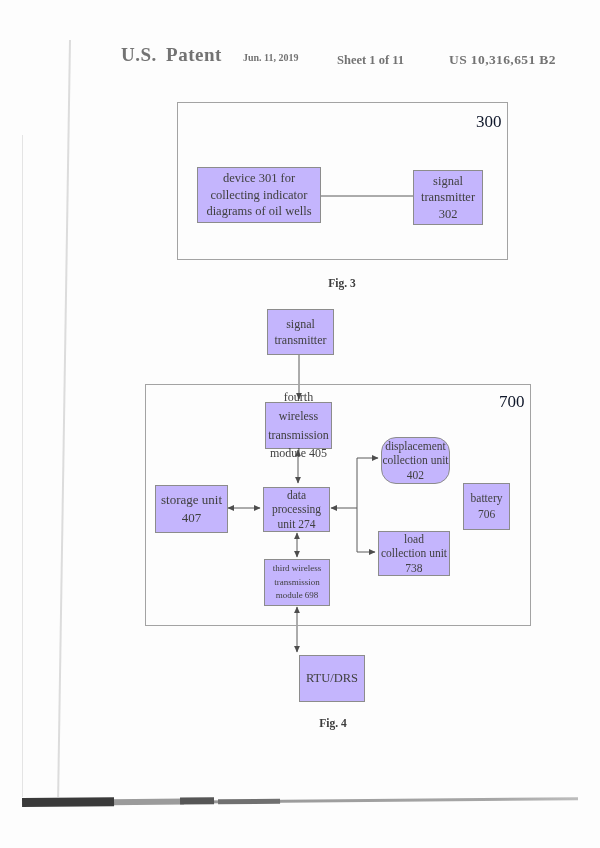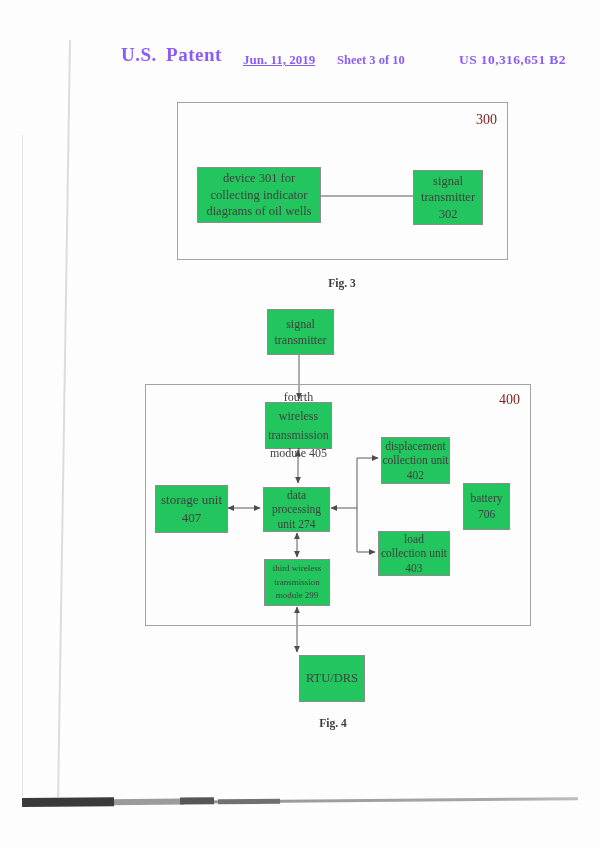--- a/index.html
+++ b/index.html
@@ -6,48 +6,48 @@
   body{
     width:600px;height:848px;
     background:#fdfdfd;
     font-family:"Liberation Serif","DejaVu Serif",serif;
     color:#3d3d3d;
     position:relative;
     overflow:hidden;
   }
   .abs{position:absolute;}
   
-  .hdr{position:absolute;font-weight:bold;color:#8b5cf6;white-space:nowrap;}
+  .hdr{position:absolute;font-weight:bold;color:#737373;white-space:nowrap;}
   .hdr-title{left:121px;top:44px;font-size:19px;word-spacing:4px;letter-spacing:.5px;}
-  .hdr-date{left:243px;top:52px;font-size:13px;text-decoration:underline;}
+  .hdr-date{left:243px;top:52px;font-size:10px;}
   .hdr-sheet{left:337px;top:53px;font-size:12.5px;}
-  .hdr-patno{left:459px;top:52px;font-size:13.5px;letter-spacing:.4px;}
+  .hdr-patno{left:449px;top:52px;font-size:13.5px;letter-spacing:.4px;}
   
   .obox{position:absolute;border:1px solid #a3a3a3;background:transparent;}
   .dbox{
-    position:absolute;border:1px solid #8c8c8c;background:#22c55e;
+    position:absolute;border:1px solid #8c8c8c;background:#c4b5fd;
     display:flex;align-items:center;justify-content:center;
     text-align:center;white-space:pre-line;color:#404040;
   }
-  .syslabel{position:absolute;font-size:14px;color:#7f1d1d;}
+  .syslabel{position:absolute;font-size:17px;color:#0f172a;}
   .figcap{position:absolute;font-weight:bold;font-size:11.5px;color:#3c3c3c;text-align:center;white-space:pre-line;}
   
   .f3-outer{left:177px;top:102px;width:329px;height:156px;}
   .f3-300{left:476px;top:112px;}
   .f3-device{left:197px;top:167px;width:122px;height:54px;font-size:12.5px;line-height:1.35;}
   .f3-sig{left:413px;top:170px;width:68px;height:53px;font-size:12.5px;line-height:1.3;}
   .f3-cap{left:177px;top:277px;width:330px;}
   
   .f4-sig{left:267px;top:309px;width:65px;height:44px;font-size:12px;line-height:1.35;}
   .f4-outer{left:145px;top:384px;width:384px;height:240px;}
   .f4-400{left:499px;top:392px;}
   .f4-405{left:265px;top:402px;width:65px;height:45px;font-size:12px;line-height:1.55;text-align:center;}
   .f4-407{left:155px;top:485px;width:71px;height:46px;font-size:13px;line-height:1.35;}
   .f4-401{left:263px;top:487px;width:65px;height:43px;font-size:11.5px;line-height:1.22;}
-  .f4-402{left:381px;top:437px;width:67px;height:45px;font-size:11.5px;line-height:1.22;}
+  .f4-402{left:381px;top:437px;width:67px;height:45px;font-size:11.5px;line-height:1.22;border-radius:15px;}
   .f4-406{left:463px;top:483px;width:45px;height:45px;font-size:11.5px;line-height:1.35;}
   .f4-403{left:378px;top:531px;width:70px;height:43px;font-size:11.5px;line-height:1.22;}
   .f4-404{left:264px;top:559px;width:64px;height:45px;font-size:9px;line-height:1.55;}
   .f4-rtu{left:262px;top:655px;width:64px;height:45px;font-size:12.5px;margin-left:37px;}
   .f4-cap{left:283px;top:717px;width:100px;}
   
   .wires{position:absolute;left:0;top:0;width:600px;height:848px;pointer-events:none;}
   
   .scanline1{left:22px;top:135px;width:1px;height:662px;background:#e4e4e4;}
   .scanline2{left:69px;top:40px;width:2px;height:757px;background:#dcdcdc;transform:rotate(0.9deg);transform-origin:top center;}
@@ -66,21 +66,21 @@
 <div class="abs scanband">
   <div class="base"></div>
     <div class="segFill"></div>
     <div class="segA"></div>
     <div class="segB"></div>
     <div class="segC"></div>
 </div>
 
 <div class="hdr hdr-title">U.S. Patent</div>
 <div class="hdr hdr-date">Jun. 11, 2019</div>
-<div class="hdr hdr-sheet">Sheet 3 of 10</div>
+<div class="hdr hdr-sheet">Sheet 1 of 11</div>
 <div class="hdr hdr-patno">US 10,316,651 B2</div>
 
 <svg class="wires" viewBox="0 0 600 848" xmlns="http://www.w3.org/2000/svg">
   <defs>
     <marker id="ah" viewBox="0 0 8 8" refX="7" refY="4" markerWidth="7" markerHeight="7" orient="auto-start-reverse">
       <path d="M0,0.6 L7.6,4 L0,7.4 z" fill="#4d4d4d"></path>
     </marker>
   </defs>
   <g stroke="#5a5a5a" stroke-width="1" fill="none">
     <path d="M320 196 H413"></path>
@@ -102,34 +102,34 @@
 collecting indicator
 diagrams of oil wells</div>
 <div class="dbox f3-sig">signal
 transmitter
 302</div>
 <div class="figcap f3-cap">Fig. 3</div>
 
 <div class="dbox f4-sig">signal
 transmitter</div>
 <div class="obox f4-outer"></div>
-<div class="syslabel f4-400">400</div>
+<div class="syslabel f4-400">700</div>
 <div class="dbox f4-405">fourth wireless
 transmission
 module 405</div>
 <div class="dbox f4-407">storage unit
 407</div>
 <div class="dbox f4-401">data
 processing
 unit 274</div>
 <div class="dbox f4-402">displacement
 collection unit
 402</div>
 <div class="dbox f4-406">battery
 706</div>
 <div class="dbox f4-403">load
 collection unit
-403</div>
+738</div>
 <div class="dbox f4-404">third wireless
 transmission
-module 299</div>
+module 698</div>
 <div class="dbox f4-rtu">RTU/DRS</div>
 <div class="figcap f4-cap">Fig. 4</div>
 
 </body></html>

